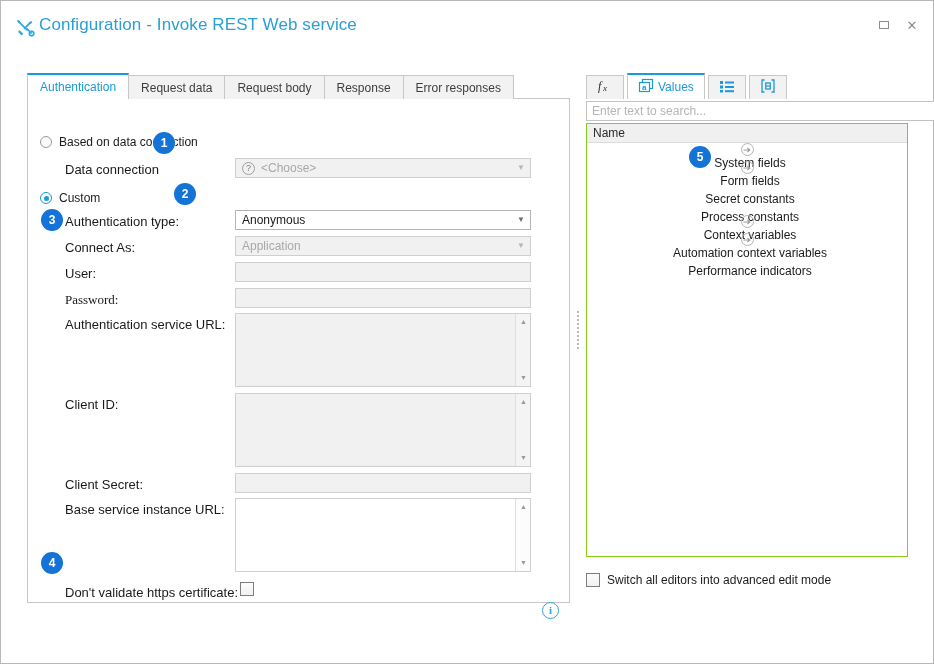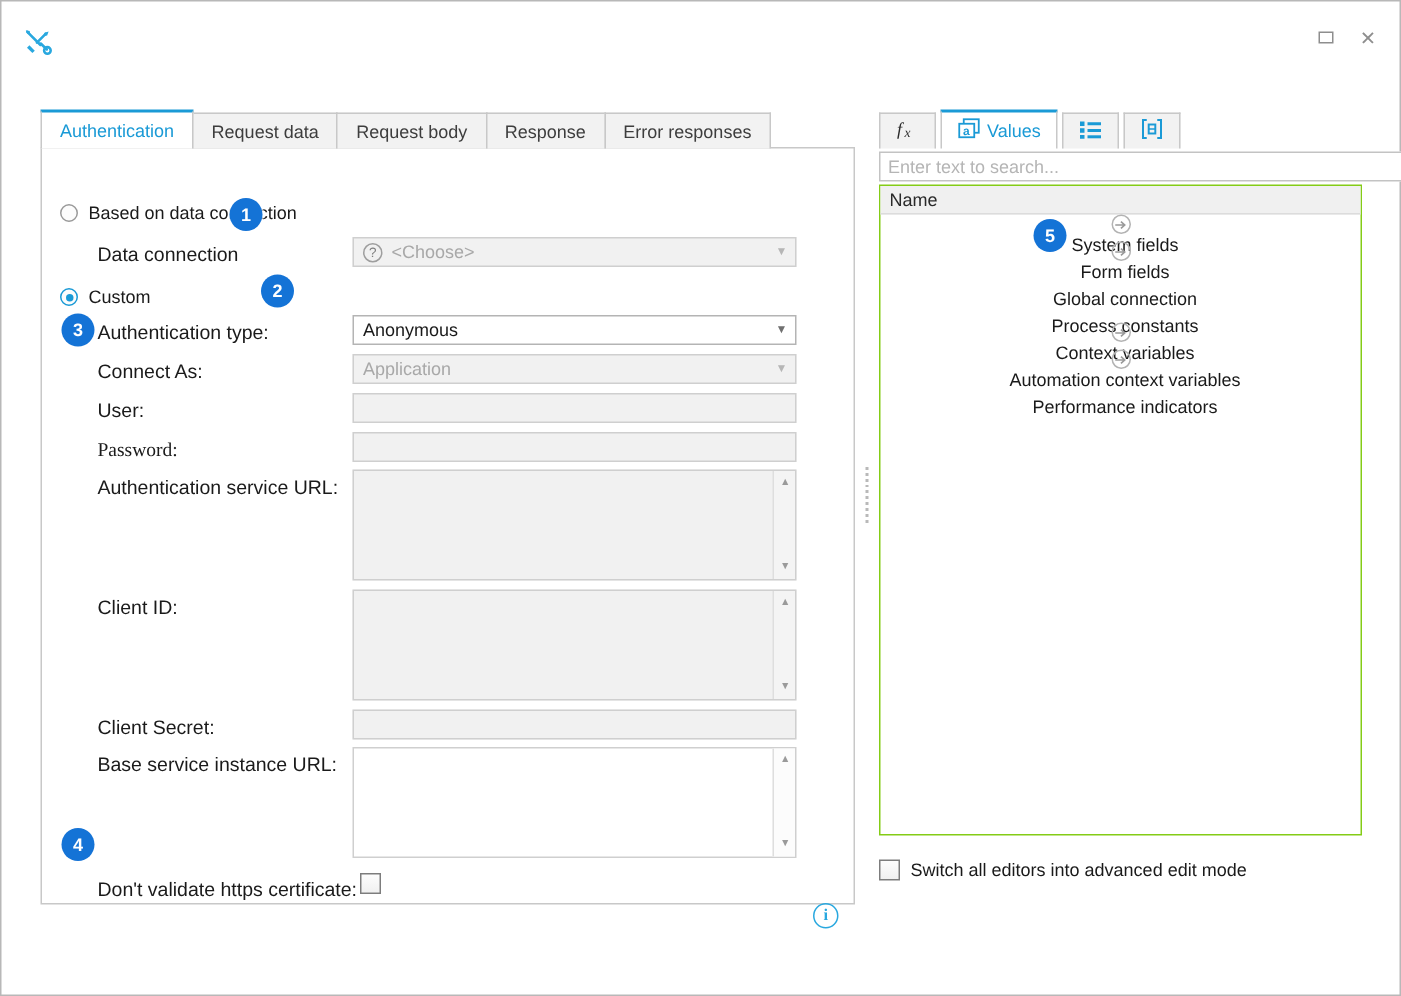--- a/index.html
+++ b/index.html
@@ -406,20 +406,21 @@
           <path d="M3.2 3.2 L12 12"></path>
           <path d="M15.6 4.4 L9.6 10.4"></path>
           <path d="M12.2 11 L16.2 15"></path>
         </g>
         <path d="M2.2 2.2 l2.6 .5 .5 2.6 -2.2 -.9 z" fill="#29a8df"></path>
         <path d="M17.4 3 l-1 2.6 -2.6 .6 .9 -2.3 z" fill="#29a8df"></path>
         <circle cx="16.6" cy="15.6" r="2.2" fill="none" stroke="#29a8df" stroke-width="1.7"></circle>
         <path d="M3 13.8 l3.6 3.6 1.6 -1.6 -3.6 -3.6 z" fill="#29a8df"></path>
       </svg>
     </div>
+    <div class="title-text">Configuration - Invoke REST Web service</div>
     <div class="win-btns">
       <div class="win-btn">
         <span class="win-max-glyph"></span>
       </div>
       <div class="win-btn">
         <span class="win-close-glyph">✕</span>
       </div>
     </div>
   </div>
 
@@ -587,21 +588,21 @@
         <span class="exp">
           <svg width="9" height="8" viewBox="0 0 9 8">
               <path d="M0.5 4 H6.5 M4.3 1.8 L6.8 4 L4.3 6.2" fill="none" stroke="#9a9a9a" stroke-width="1.1"></path>
             </svg>
         </span>
         <span>Form fields</span>
       </div>
 
       <div class="tree-row">
         <span class="exp blank"></span>
-        <span>Global connection</span>
+        <span>Secret constants</span>
       </div>
 
       <div class="tree-row">
         <span class="exp blank"></span>
         <span>Process constants</span>
       </div>
 
       <div class="tree-row">
         <span class="exp">
           <svg width="9" height="8" viewBox="0 0 9 8">

